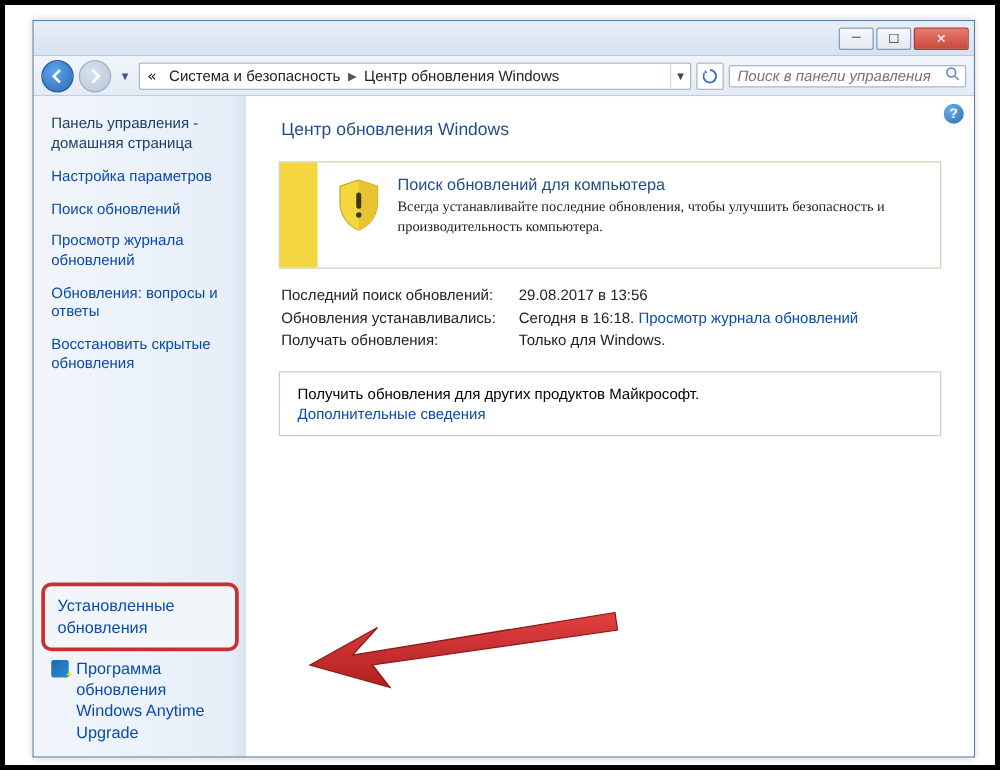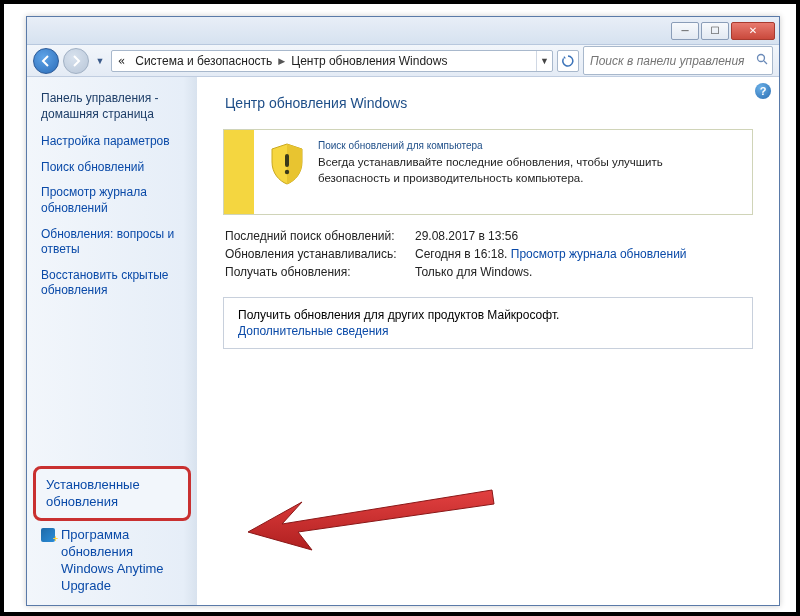--- a/index.html
+++ b/index.html
@@ -12,42 +12,42 @@
   .addrbar { height: 32px; background: linear-gradient(to bottom,#f2f6fb,#e4ebf5); border-bottom: 1px solid #c0cde0; display: flex; align-items: center; padding: 0 6px; gap: 4px; }
   .navbtn { width: 26px; height: 26px; border-radius: 50%; background: radial-gradient(circle at 40% 35%, #5fa4e8, #2b6cb8); border: 1px solid #2b5a98; display:flex; align-items:center; justify-content:center; color:#fff; font-size:14px; cursor:pointer; }
   .navbtn.disabled { background: radial-gradient(circle at 40% 35%, #d8e2ee, #b8c6d8); border-color:#a0b0c4; color:#e8eef6; }
   .navarrow { width:14px; height:20px; display:flex; align-items:center; justify-content:center; color:#3a5a8a; font-size:9px; }
   .crumb-box { flex: 1; height: 22px; border: 1px solid #a8b8cc; background: #fff; display: flex; align-items: center; padding-left: 6px; font-size: 12px; color: #222; border-radius: 2px; }
   .crumb-item { cursor:pointer; padding:0 2px; }
   .crumb-sep { padding: 0 4px; color: #555; font-size: 9px; }
   .crumb-more { padding-right:4px; margin-right:4px; font-family:monospace; }
   .dropdown-arrow { width:16px; text-align:center; color:#444; font-size:9px; border-left:1px solid #d0d8e4; height:100%; display:flex; align-items:center; justify-content:center; cursor:pointer; }
   .refresh-btn { width:22px; height:22px; border:1px solid #a8b8cc; background:#fff; border-radius:2px; display:flex; align-items:center; justify-content:center; color:#3a72b8; font-size:12px; cursor:pointer; }
-  .search-box { width: 190px; height: 29px; border: 1px solid #a8b8cc; background: #fff; display:flex; align-items:center; border-radius:2px; }
+  .search-box { width: 190px; height: 18px; border: 1px solid #a8b8cc; background: #fff; display:flex; align-items:center; border-radius:2px; }
   .search-box input { border:none; outline:none; font-size:12px; color:#888; font-style:italic; padding-left:6px; flex:1; }
   .search-box .srch { width:20px; text-align:center; color:#6a8ab8; font-size:12px; }
   .body { display: flex; height: 528px; }
   .sidebar { width: 170px; background: linear-gradient(to right, #f2f6fb 0%, #e6eef8 92%, #d8e2ee 100%); padding: 14px 0 10px 14px; display:flex; flex-direction:column; font-size:12px; }
   .side-header { color: #1e3e68; line-height:1.3; margin-bottom:12px; }
   .side-link { color: #0a4aa8; margin-bottom: 10px; line-height: 1.3; cursor:pointer; padding-right:8px; }
   .side-spacer { flex:1; }
   .side-bottom { font-size:13px; padding-right:8px; }
   .side-bottom-link { color:#0a4aa8; line-height:1.3; cursor:pointer; display:flex; align-items:flex-start; gap:6px; margin-top:6px; }
   .side-bottom-link.highlighted { border: 3px solid #c93030; border-radius: 8px; padding: 8px 10px; margin-left:-8px; margin-right:-2px; background:#f2f6fb; }
   .side-icon-flag { width:14px; height:14px; display:inline-block; background: linear-gradient(135deg,#1e6aa8,#2a8cd8); border-radius:2px; flex-shrink:0; margin-top:1px; position:relative; }
   .side-icon-flag:after { content:"+"; color:#ffd040; position:absolute; right:-3px; bottom:-3px; font-size:9px; font-weight:bold; }
   .main { flex:1; padding: 18px 26px 10px 26px; background:#fff; position:relative; }
   .help-icon { position:absolute; top:6px; right:8px; width:16px; height:16px; border-radius:50%; background:radial-gradient(circle at 35% 30%, #6ab0e8, #2a6cb0); color:#fff; font-size:11px; font-weight:bold; display:flex; align-items:center; justify-content:center; cursor:pointer; }
   .page-title { color:#1e4e88; font-size:14px; margin:0 0 18px 2px; }
   .warn-panel { border:1px solid #d0d4b8; display:flex; min-height:86px; margin-bottom:14px; }
   .warn-stripe { width:30px; background:#f4d640; }
   .warn-content { flex:1; padding:10px 14px 10px 14px; display:flex; }
   .shield { width:38px; height:44px; margin-right:12px; margin-top:2px; }
-  .warn-text h3 { font-size:10px; color:#1e4e88; font-weight:normal; margin-bottom:4px; }
-  .warn-text p { font-size:11.5px; color:#222; line-height:1.35; }
+  .warn-text h3 { font-size:13px; color:#1e4e88; font-weight:normal; margin-bottom:4px; }
+  .warn-text p { font-size:11.5px; color:#222; line-height:1.35;font-family:Liberation Serif, serif; }
   .check-btn { float:right; margin-top:6px; padding:2px 14px 3px; border:1px solid #8a9db8; border-radius:3px; background:linear-gradient(to bottom,#f6f9fd,#e0e8f2); font-size:12px; cursor:pointer; box-shadow:0 0 3px rgba(80,140,220,.4); }
   .info-grid { margin-top:4px; font-size:12px; display:grid; grid-template-columns:190px auto; row-gap:4px; color:#222; padding-left:2px; }
   .info-link { color:#0a4aa8; cursor:pointer; }
   .extra-panel { border:1px solid #c8d0dc; padding:10px 14px; margin-top:18px; font-size:12px; }
   .extra-panel .p1 { color:#000000; margin-bottom:2px; }
   .extra-panel .p2 { color:#0a4aa8; cursor:pointer; }
   .red-arrow { position:absolute; left:238px; top:480px; pointer-events:none; }
 </style>
 </head>
 <body>

